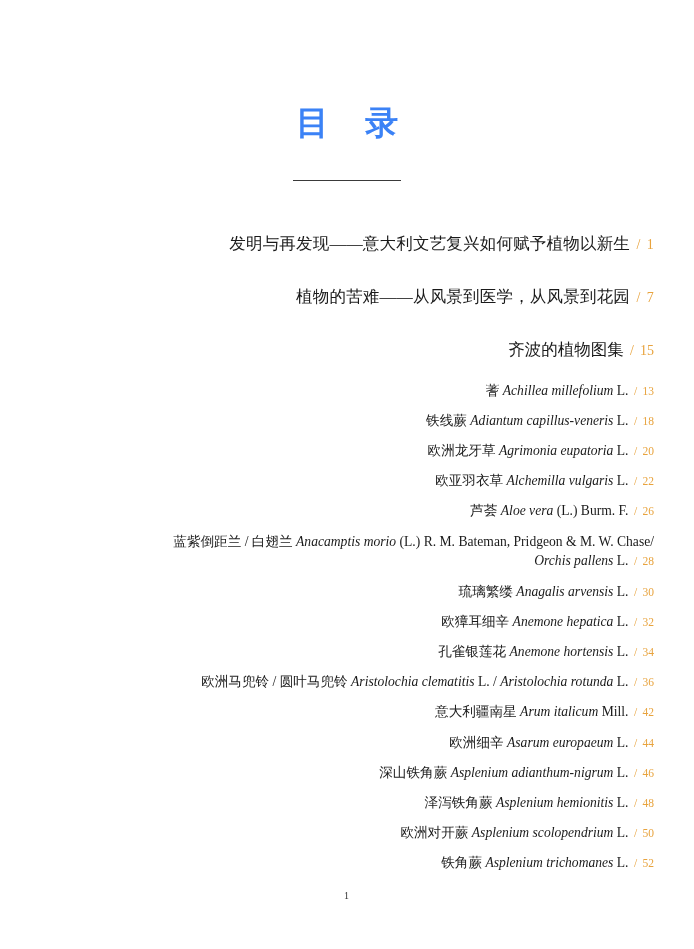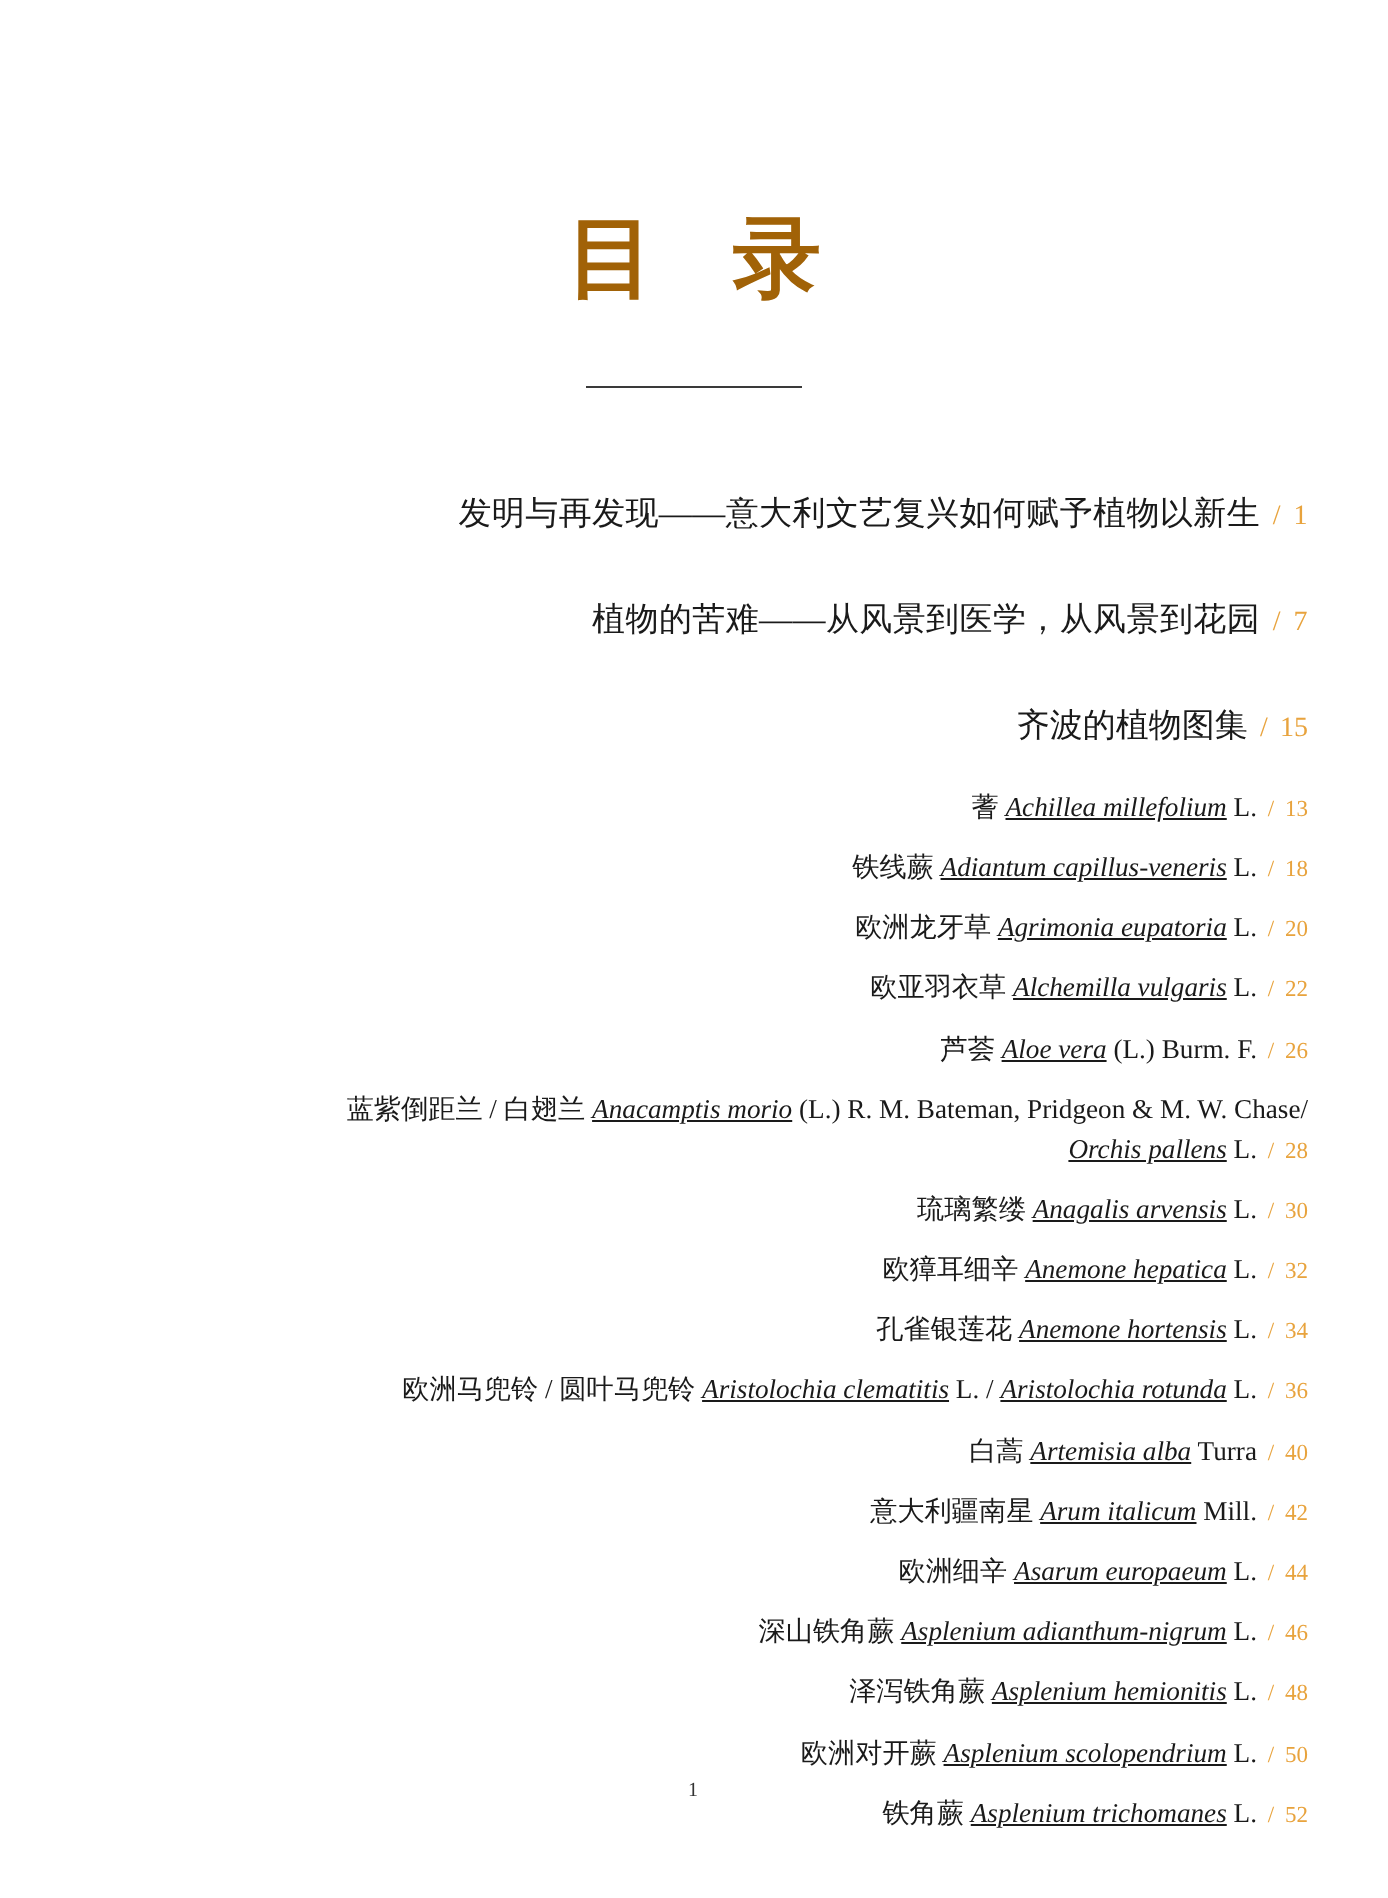--- a/index.html
+++ b/index.html
@@ -20,24 +20,24 @@
     height: 949px;
     box-sizing: border-box;
     position: relative;
   }
   .title-block {
     text-align: center;
     padding-top: 104px;
   }
   .toc-title {
     font-family: "Liberation Serif", "DejaVu Serif", serif;
-    font-size: 44px;
+    font-size: 33px;
     font-weight: bold;
     letter-spacing: 14px;
-    color: #a16207;
+    color: #3b82f6;
     line-height: 1.2;
     margin: 0;
     text-indent: 14px;
   }
   .title-rule {
     width: 108px;
     height: 1px;
     background: #3a3a3a;
     margin: 36px auto 0 auto;
   }
@@ -63,21 +63,20 @@
     margin-top: 4px;
     margin-bottom: 20px;
   }
   .item {
     font-size: 13.6px;
     margin-bottom: 10.5px;
     line-height: 1.45;
   }
   .item .latin {
     font-style: italic;
-    text-decoration: underline;
   }
   .item .auth {
     font-style: normal;
   }
   .sep {
     color: #e8a33d;
     padding: 0 2px;
     font-style: normal;
   }
   .pg {
@@ -216,27 +215,20 @@
     <div class="entry item">
       <span>欧洲马兜铃 / 圆叶马兜铃</span>
       <span class="latin">Aristolochia clematitis</span>
       <span class="auth">L. / </span>
       <span class="latin">Aristolochia rotunda</span>
       <span class="auth">L.</span>
       <span class="sep">/</span>
       <span class="pg">36</span>
     </div>
 
-    <div class="entry item">
-      <span>白蒿</span>
-      <span class="latin">Artemisia alba</span>
-      <span class="auth">Turra</span>
-      <span class="sep">/</span>
-      <span class="pg">40</span>
-    </div>
 
     <div class="entry item">
       <span>意大利疆南星</span>
       <span class="latin">Arum italicum</span>
       <span class="auth">Mill.</span>
       <span class="sep">/</span>
       <span class="pg">42</span>
     </div>
 
     <div class="entry item">

